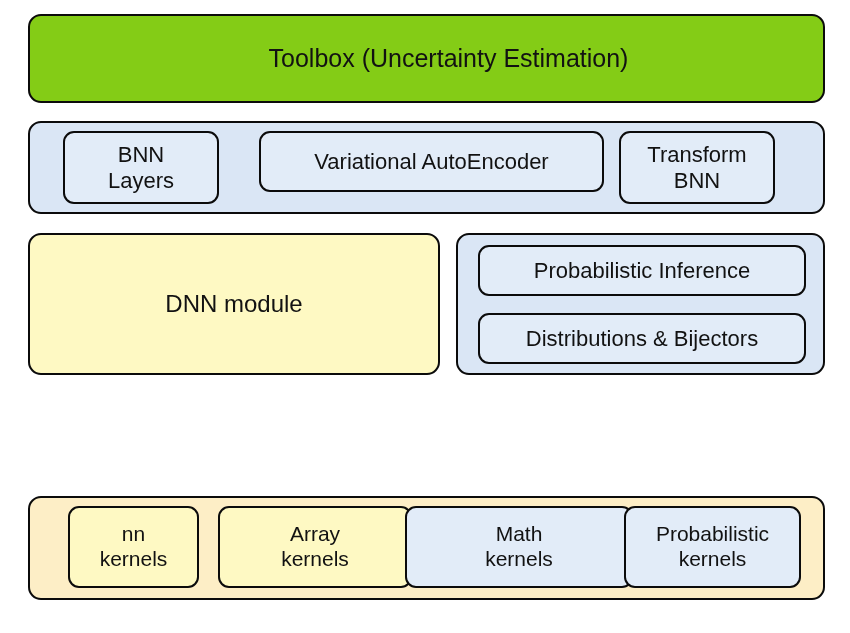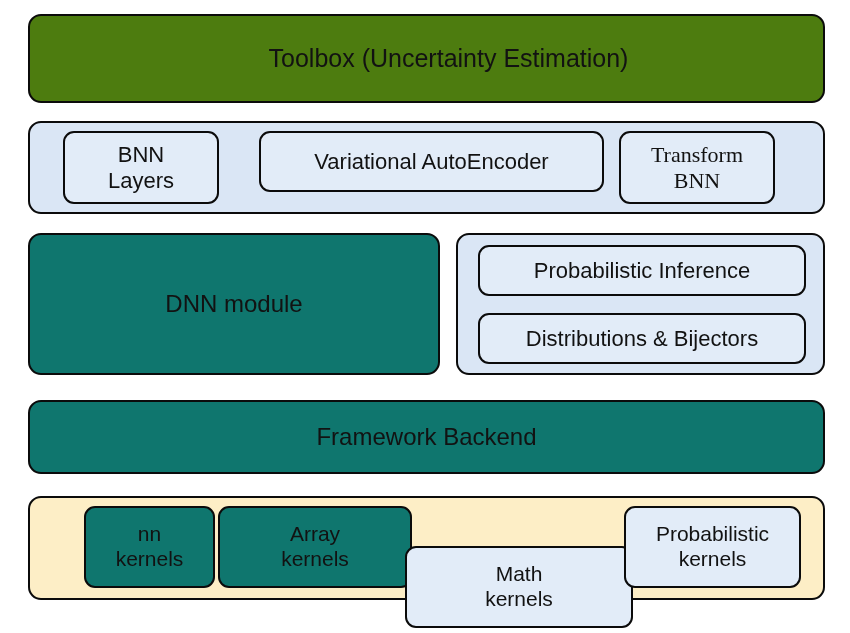--- a/index.html
+++ b/index.html
@@ -29,23 +29,23 @@
     display: flex;
     align-items: center;
     justify-content: center;
     text-align: center;
     color: #121212;
     line-height: 1.18;
     white-space: pre-line;
   }
   .fill-blue-outer { background: #dae6f5; }
   .fill-blue-inner { background: #e2ecf8; }
-  .fill-blue-pale  { background: #4d7c0f; padding-left: 44px; }
+  .fill-blue-pale  { background: #84cc16; padding-left: 44px; }
   .fill-yellow-outer { background: #fdeec6; }
-  .fill-yellow-inner { background: #0f766e; }
+  .fill-yellow-inner { background: #fef9c3; }
 
   .inner {
     border-radius: 11px;
     border-width: 2.2px;
   }
 
   
   #row-toolbox {
     left: 28px; top: 14px;
     width: 797px; height: 89px;
@@ -64,21 +64,20 @@
   }
   #box-vae {
     left: 259px; top: 131px;
     width: 345px; height: 61px;
     font-size: 22px;
   }
   #box-transform-bnn {
     left: 619px; top: 131px;
     width: 156px; height: 73px;
     font-size: 22px;
-    font-family: Liberation Serif, serif;
   }
 
   
   #box-dnn {
     left: 28px; top: 233px;
     width: 412px; height: 142px;
     font-size: 24px;
   }
   #row-prob {
     left: 456px; top: 233px;
@@ -105,23 +104,23 @@
   
   #row-kernels {
     left: 28px; top: 496px;
     width: 797px; height: 104px;
   }
   .kernel-box {
     top: 506px;
     height: 82px;
     font-size: 21px;
   }
-  #box-nn-kernels          { left: 68px;  width: 131px; margin-left: 16px; }
+  #box-nn-kernels          { left: 68px;  width: 131px; }
   #box-array-kernels       { left: 218px; width: 194px; }
-  #box-math-kernels        { left: 405px; width: 228px; margin-top: 40px; }
+  #box-math-kernels        { left: 405px; width: 228px; }
   #box-distributions-kernels { left: 624px; width: 177px; }
 </style>
 </head>
 <body>
 
 <div id="diagram">
 
   <div class="box fill-blue-pale" id="row-toolbox">Toolbox (Uncertainty Estimation)</div>
 
   <div class="box fill-blue-outer" id="row-bnn"></div>
@@ -129,21 +128,20 @@
 Layers</div>
   <div class="box inner fill-blue-inner" id="box-vae">Variational AutoEncoder</div>
   <div class="box inner fill-blue-inner" id="box-transform-bnn">Transform
 BNN</div>
 
   <div class="box fill-yellow-inner" id="box-dnn">DNN module</div>
   <div class="box fill-blue-outer" id="row-prob"></div>
   <div class="box inner fill-blue-inner" id="box-prob-inference">Probabilistic Inference</div>
   <div class="box inner fill-blue-inner" id="box-distributions-bijectors">Distributions &amp; Bijectors</div>
 
-  <div class="box fill-yellow-inner" id="row-framework">Framework Backend</div>
 
   <div class="box fill-yellow-outer" id="row-kernels"></div>
   <div class="box inner kernel-box fill-yellow-inner" id="box-nn-kernels">nn
 kernels</div>
   <div class="box inner kernel-box fill-yellow-inner" id="box-array-kernels">Array
 kernels</div>
   <div class="box inner kernel-box fill-blue-inner" id="box-math-kernels">Math
 kernels</div>
   <div class="box inner kernel-box fill-blue-inner" id="box-distributions-kernels">Probabilistic
 kernels</div>

